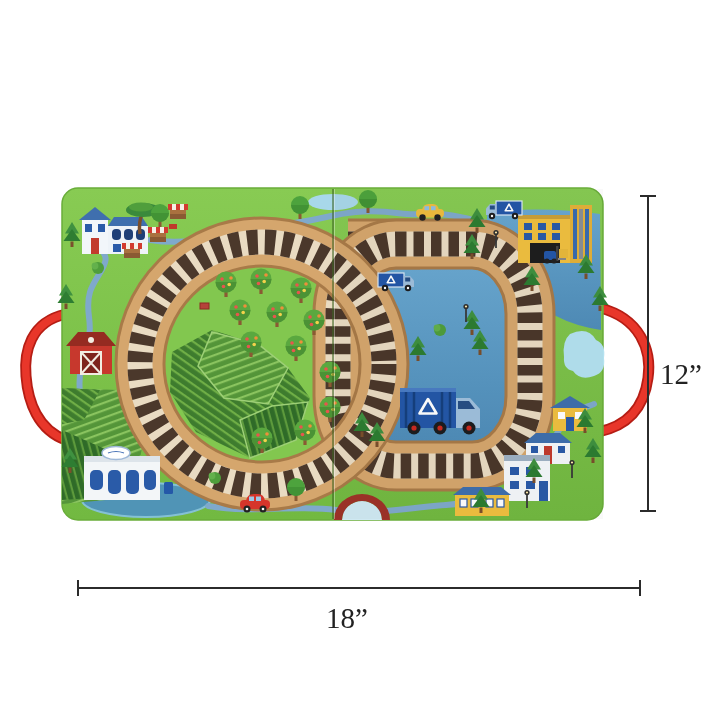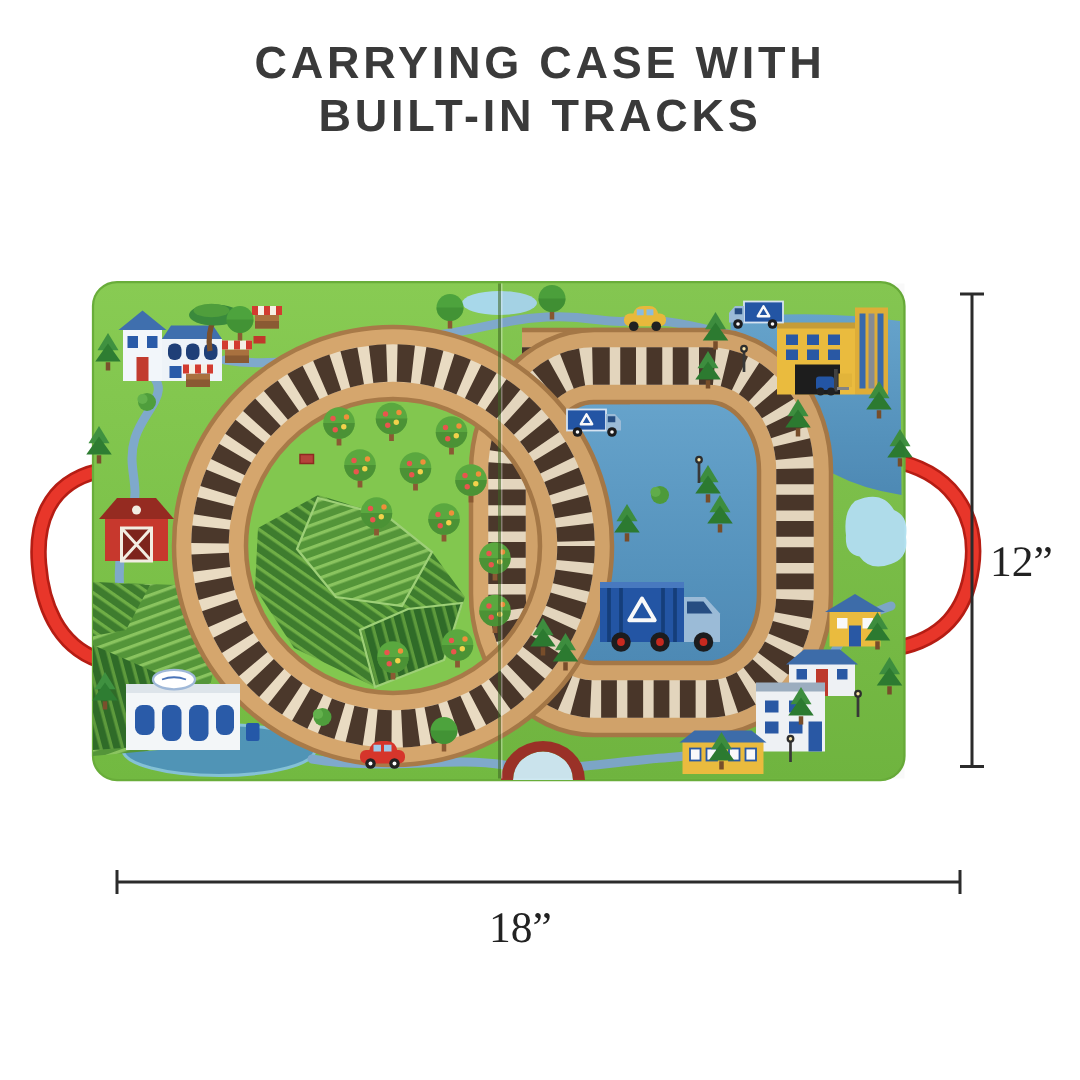--- a/index.html
+++ b/index.html
@@ -8,24 +8,20 @@
   .title{position:absolute;top:26px;left:0;width:720px;text-align:center;
          font-weight:700;font-size:30px;line-height:1.15;letter-spacing:2.5px;color:#3a3a3a;}
   .scene{position:absolute;top:0;left:0;}
   text.dim{font-family:"Liberation Serif",serif;font-size:29px;fill:#222222;}
 </style>
 </head>
 <body>
 
 <div class="stage">
 
-  <div class="title">
-    <div>CARRYING CASE WITH</div>
-    <div>BUILT-IN TRACKS</div>
-  </div>
 
   <svg class="scene" width="720" height="720" viewBox="0 0 720 720">
     <defs>
       <linearGradient id="boardGrad" x1="0" y1="0" x2="0" y2="1">
         <stop offset="0" stop-color="#88cb53"></stop>
           <stop offset="1" stop-color="#72b941"></stop>
       </linearGradient>
       <linearGradient id="lakeGrad" x1="0" y1="0" x2="0" y2="1">
         <stop offset="0" stop-color="#69a7d0"></stop>
           <stop offset="1" stop-color="#4f8db9"></stop>

